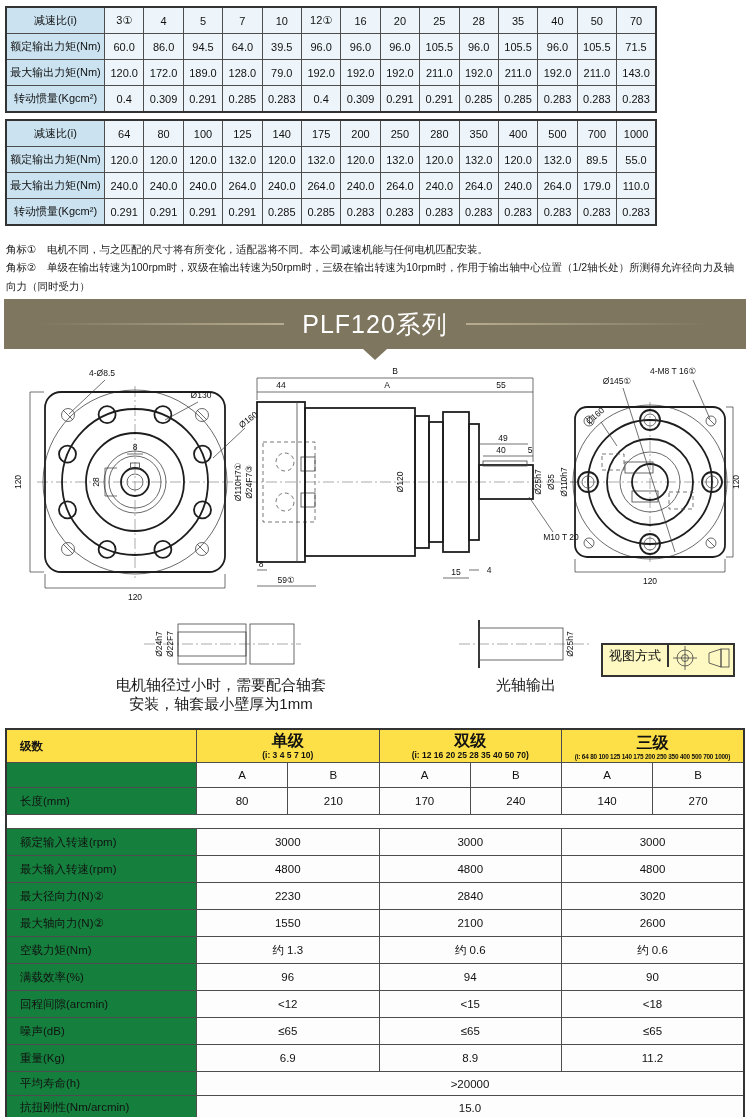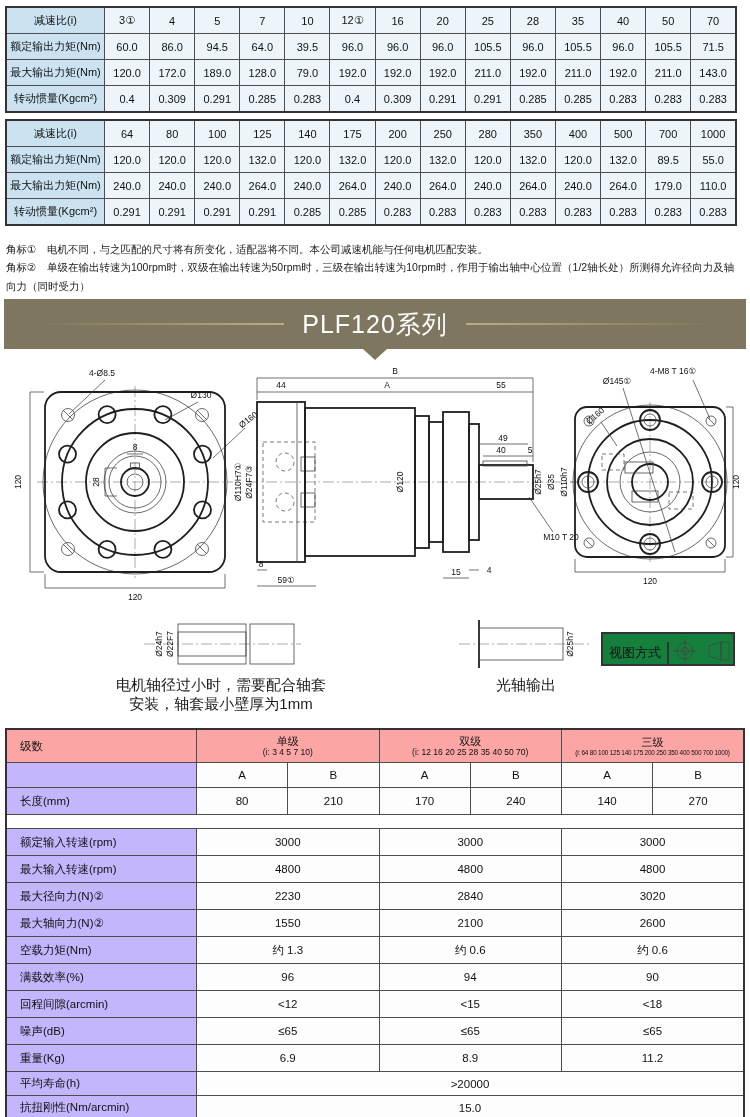--- a/index.html
+++ b/index.html
@@ -1,20 +1,20 @@
 <!DOCTYPE html>
 <html><head>
 <meta charset="utf-8">
 <style>
   html,body{margin:0;padding:0;background:#fff;}
   body{width:750px;font-family:"Liberation Sans","DejaVu Sans",sans-serif;color:#111;}
   .page{width:750px;}
   
   .tbl-wrap{padding:6px 5px 0 5px;}
-  table.ratio{border-collapse:collapse;table-layout:fixed;width:732px;border:2px solid #333;}
+  table.ratio{border-collapse:collapse;table-layout:fixed;width:652px;border:2px solid #333;}
   table.ratio td{border:1px solid #4d4d4d;text-align:center;font-size:11px;height:25px;
                  background:#edf5fa;padding:0;overflow:hidden;white-space:nowrap;}
   table.ratio td.lbl{background:#cbe3f1;width:97px;font-size:11px;}
   
   .footnotes{margin:14px 6px 0 6px;font-size:10.5px;line-height:1.75;color:#1a1a1a;}
   
   .banner{margin:4px 4px 0 4px;height:50px;background:#7f765f;display:flex;align-items:center;padding:0 36px;}
   .banner .ln{flex:1;height:2px;}
   .banner .ln.l{background:linear-gradient(90deg,rgba(181,170,143,0),#b7ac91);}
   .banner .ln.r{background:linear-gradient(270deg,rgba(181,170,143,0),#b7ac91);}
@@ -25,30 +25,30 @@
   .draw-wrap{margin:2px 5px 0 5px;}
   svg text.dt{font-size:8.5px;fill:#111;text-anchor:middle;font-family:"Liberation Sans","DejaVu Sans",sans-serif;}
   svg .b{stroke:#1e1e1e;stroke-width:1.8;fill:none;}
   svg .t{stroke:#444;stroke-width:.8;fill:none;}
   svg .d{stroke:#555;stroke-width:.8;fill:none;stroke-dasharray:4 3;}
   svg .cl{stroke:#888;stroke-width:.7;fill:none;stroke-dasharray:11 3 2 3;}
   svg .dim{stroke:#333;stroke-width:.7;fill:none;}
   .details{display:flex;align-items:flex-start;margin:4px 10px 6px 10px;}
   .detail-item{text-align:center;}
   .caption{font-size:15px;color:#1a1a1a;margin-top:2px;}
-  .vm{border:2px solid #333;display:flex;align-items:flex-end;height:30px;margin-left:auto;margin-top:14px;background:#15803d;}
+  .vm{border:2px solid #333;display:flex;align-items:flex-start;height:30px;margin-left:auto;margin-top:25px;background:#fef9c3;}
   .vm .vml{padding:2px 6px;font-size:13px;border-right:2px solid #333;white-space:nowrap;}
   
   .spec-wrap{padding:8px 5px 10px 5px;}
   table.spec{border-collapse:collapse;table-layout:fixed;width:740px;border:2px solid #333;}
   table.spec td{border:1px solid #4d4d4d;font-size:11.5px;text-align:center;background:#fdfdfd;
                 height:26px;padding:0;overflow:hidden;white-space:nowrap;}
-  table.spec td.lbl{background:#c4b5fd;text-align:left;padding-left:13px;width:176px;}
-  table.spec tr.hd1 td{height:32px;background:#fca5a5;}
-  table.spec tr.hd1 td .g1{font-size:11px;line-height:1.25;}
+  table.spec td.lbl{background:#15803d;text-align:left;padding-left:13px;width:176px;}
+  table.spec tr.hd1 td{height:32px;background:#fde047;font-weight:bold;}
+  table.spec tr.hd1 td .g1{font-size:16px;line-height:1.25;}
   table.spec tr.hd1 td .g2{line-height:1.1;}
   table.spec tr.hd1 td .s0{font-size:8.5px;}
   table.spec tr.hd1 td .s1{font-size:8.5px;}
   table.spec tr.hd1 td .s2{font-size:6.4px;letter-spacing:-0.2px;}
   table.spec tr.hd2 td{height:24px;}
   table.spec tr.gap td{height:13px;background:#fff;}
   table.spec tr.small td{height:23px;}
 </style>
 </head>
 <body>

